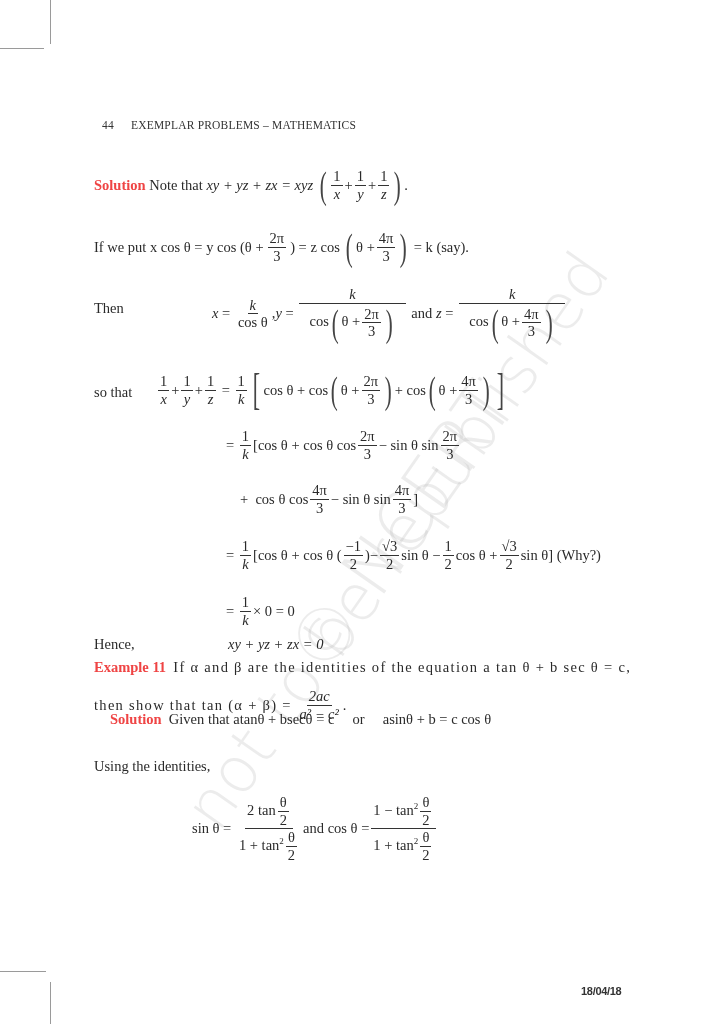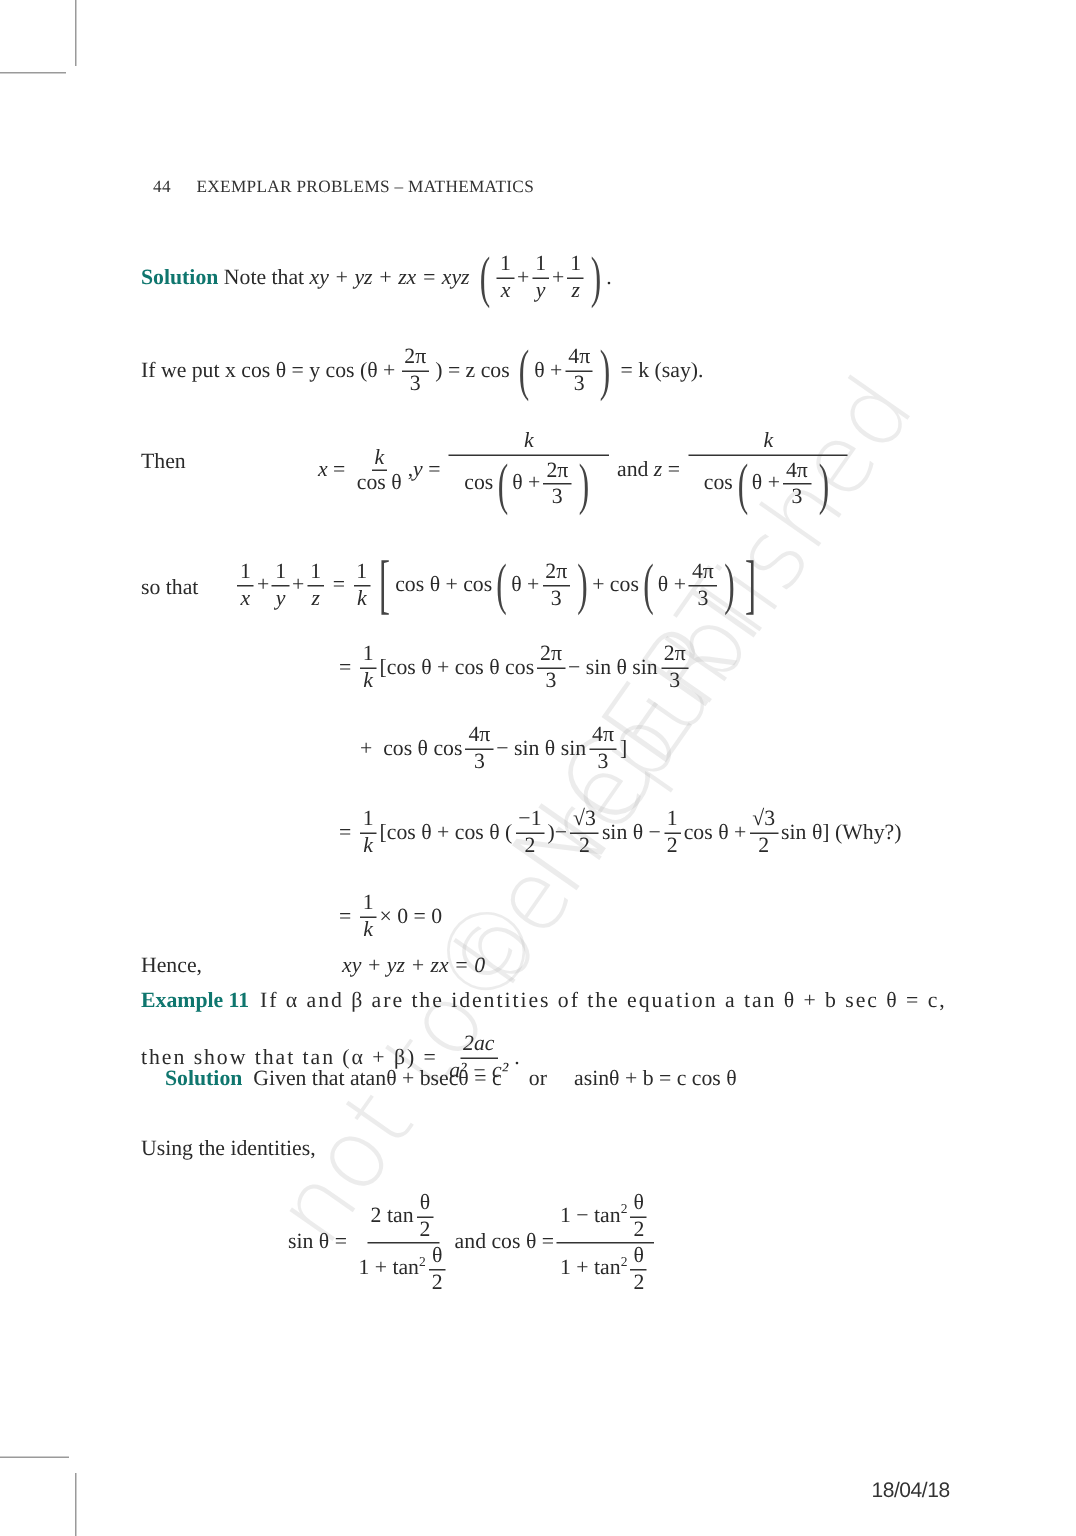--- a/index.html
+++ b/index.html
@@ -6,30 +6,30 @@
   body {
     width:717px; height:1024px; position:relative; overflow:hidden;
     background:#ffffff; color:#2a2a2a;
     font-family:"Liberation Serif", "DejaVu Serif", serif;
     font-size:14.5px;
   }
   .abs { position:absolute; white-space:nowrap; }
   .crop { position:absolute; background:#9a9a9a; }
   .hdr { font-size:11.5px; letter-spacing:0.2px; color:#333; }
   .hdr .pg { margin-right:14px; }
-  .lbl { color:#0f766e; font-weight:bold;text-align:center; }
+  .lbl { color:#ef4444; font-weight:bold;text-align:center; }
   i, .it { font-style:italic; }
   .frac { display:inline-flex; flex-direction:column; align-items:center; vertical-align:middle; margin:0 2px; line-height:1.15; }
   .frac > span { display:block; padding:0 2px; }
   .frac > .num { border-bottom:1px solid #333; }
   .paren { font-size:38px; font-weight:100; line-height:1; vertical-align:middle; transform:scaleX(0.55); display:inline-block; color:#444; }
   .brak { font-size:44px; font-weight:100; line-height:1; vertical-align:middle; transform:scaleX(0.5); display:inline-block; color:#444; }
   .sup { font-size:9px; vertical-align:super; }
   .row { display:flex; align-items:center; }
-  .date { font-family:"Liberation Sans", sans-serif; font-size:14px; color:#333; letter-spacing:-0.3px; }
+  .date { font-family:"Liberation Sans", sans-serif; font-size:11px; color:#333; letter-spacing:-0.3px;font-weight:bold; }
   .wm {
     position:absolute; color:rgba(180,180,180,0.25);
     font-family:"DejaVu Sans", sans-serif; font-size:72px; font-weight:300;
     transform:rotate(-55deg); transform-origin:left top; white-space:nowrap;
     pointer-events:none;
   }
   .spaced { letter-spacing:1.3px; }
 </style>
 </head>
 <body>

